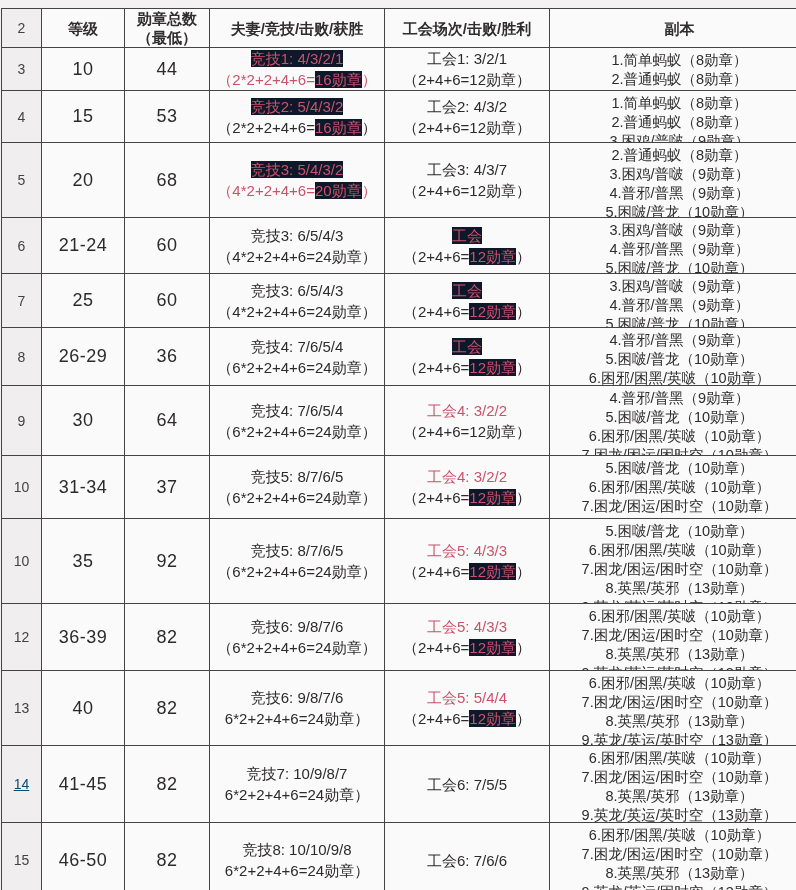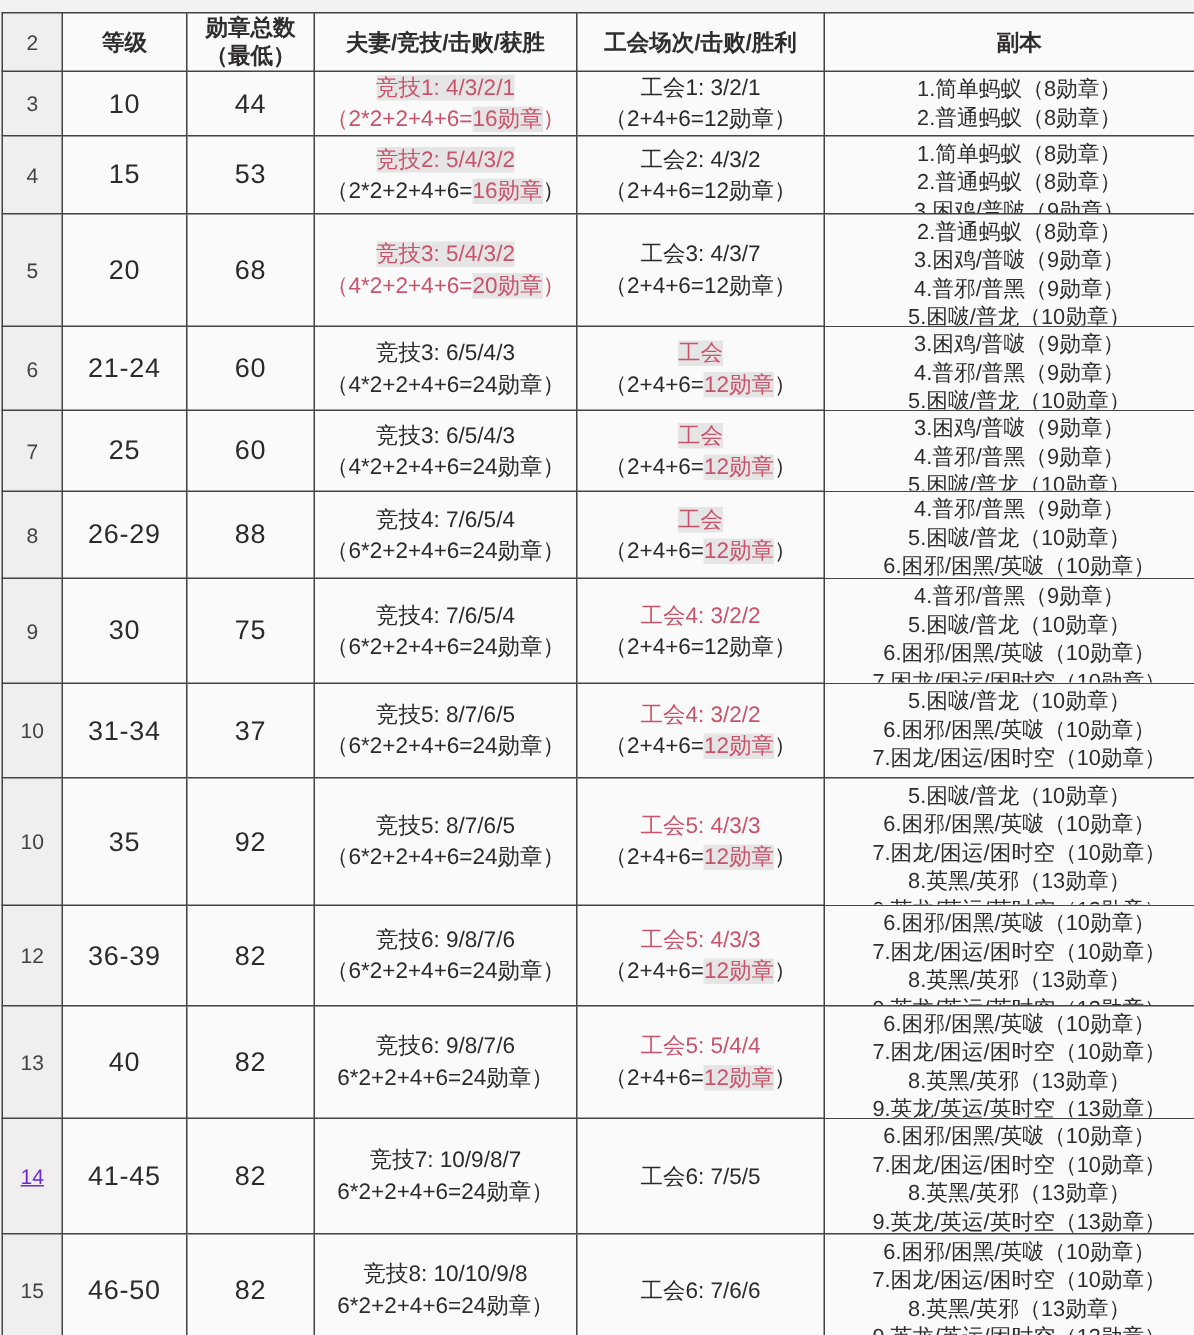--- a/index.html
+++ b/index.html
@@ -17,27 +17,27 @@
   td,th{
     border:1.6px solid #454344;
     background:#fbfafa;
     text-align:center;vertical-align:middle;
     padding:0;overflow:hidden;
   }
   tr.head{height:39px;}
   th.hdr{font-weight:600;font-size:15px;color:#2f2d2e;line-height:19px;}
   .pre{white-space:pre-line;}
   td.rownum{background:#f1eeef;color:#424244;font-size:14px;}
-  td.rownum.teal{color:#6d28d9;text-decoration:underline;}
+  td.rownum.teal{color:#0c4a6e;text-decoration:underline;}
   td.big{font-size:18px;letter-spacing:.5px;color:#2c2a2b;}
   td.mid{font-size:15px;line-height:21px;}
   .line{white-space:nowrap;}
   .seg{color:#2c2a2b;}
   .seg.red{color:#c9536a;}
-  .seg.hl{background:#e5e5e5;}
+  .seg.hl{background:#0f172a;}
   td.dungeon{position:relative;font-size:14.5px;}
   .dwrap{position:absolute;top:0;left:0;right:0;padding-top:3px;}
   .dline{line-height:19px;white-space:nowrap;color:#2e2c2d;}
 </style>
 </head>
 <body>
 
 <div class="sheet">
   <table>
     <colgroup>
@@ -156,41 +156,41 @@
             <div class="dwrap">
               <div class="dline">3.困鸡/普啵（9勋章）</div>
               <div class="dline">4.普邪/普黑（9勋章）</div>
               <div class="dline">5.困啵/普龙（10勋章）</div>
             </div>
           </td>
         </tr>
         <tr style="height: 58px;">
           <td class="rownum">8</td>
           <td class="big">26-29</td>
-          <td class="big">88</td>
+          <td class="big">36</td>
           <td class="mid">
             <div class="line"><span class="seg">竞技4: 7/6/5/4</span></div>
             <div class="line"><span class="seg">（6*2+2+4+6=24勋章）</span></div>
           </td>
           <td class="mid">
             <div class="line"><span class="seg red hl">工会</span></div>
             <div class="line"><span class="seg">（2+4+6=</span><span class="seg red hl">12勋章</span><span class="seg">）</span></div>
           </td>
           <td class="dungeon">
             <div class="dwrap">
               <div class="dline">4.普邪/普黑（9勋章）</div>
               <div class="dline">5.困啵/普龙（10勋章）</div>
               <div class="dline">6.困邪/困黑/英啵（10勋章）</div>
             </div>
           </td>
         </tr>
         <tr style="height: 70px;">
           <td class="rownum">9</td>
           <td class="big">30</td>
-          <td class="big">75</td>
+          <td class="big">64</td>
           <td class="mid">
             <div class="line"><span class="seg">竞技4: 7/6/5/4</span></div>
             <div class="line"><span class="seg">（6*2+2+4+6=24勋章）</span></div>
           </td>
           <td class="mid">
             <div class="line"><span class="seg red">工会4: 3/2/2</span></div>
             <div class="line"><span class="seg">（2+4+6=12勋章）</span></div>
           </td>
           <td class="dungeon">
             <div class="dwrap">

